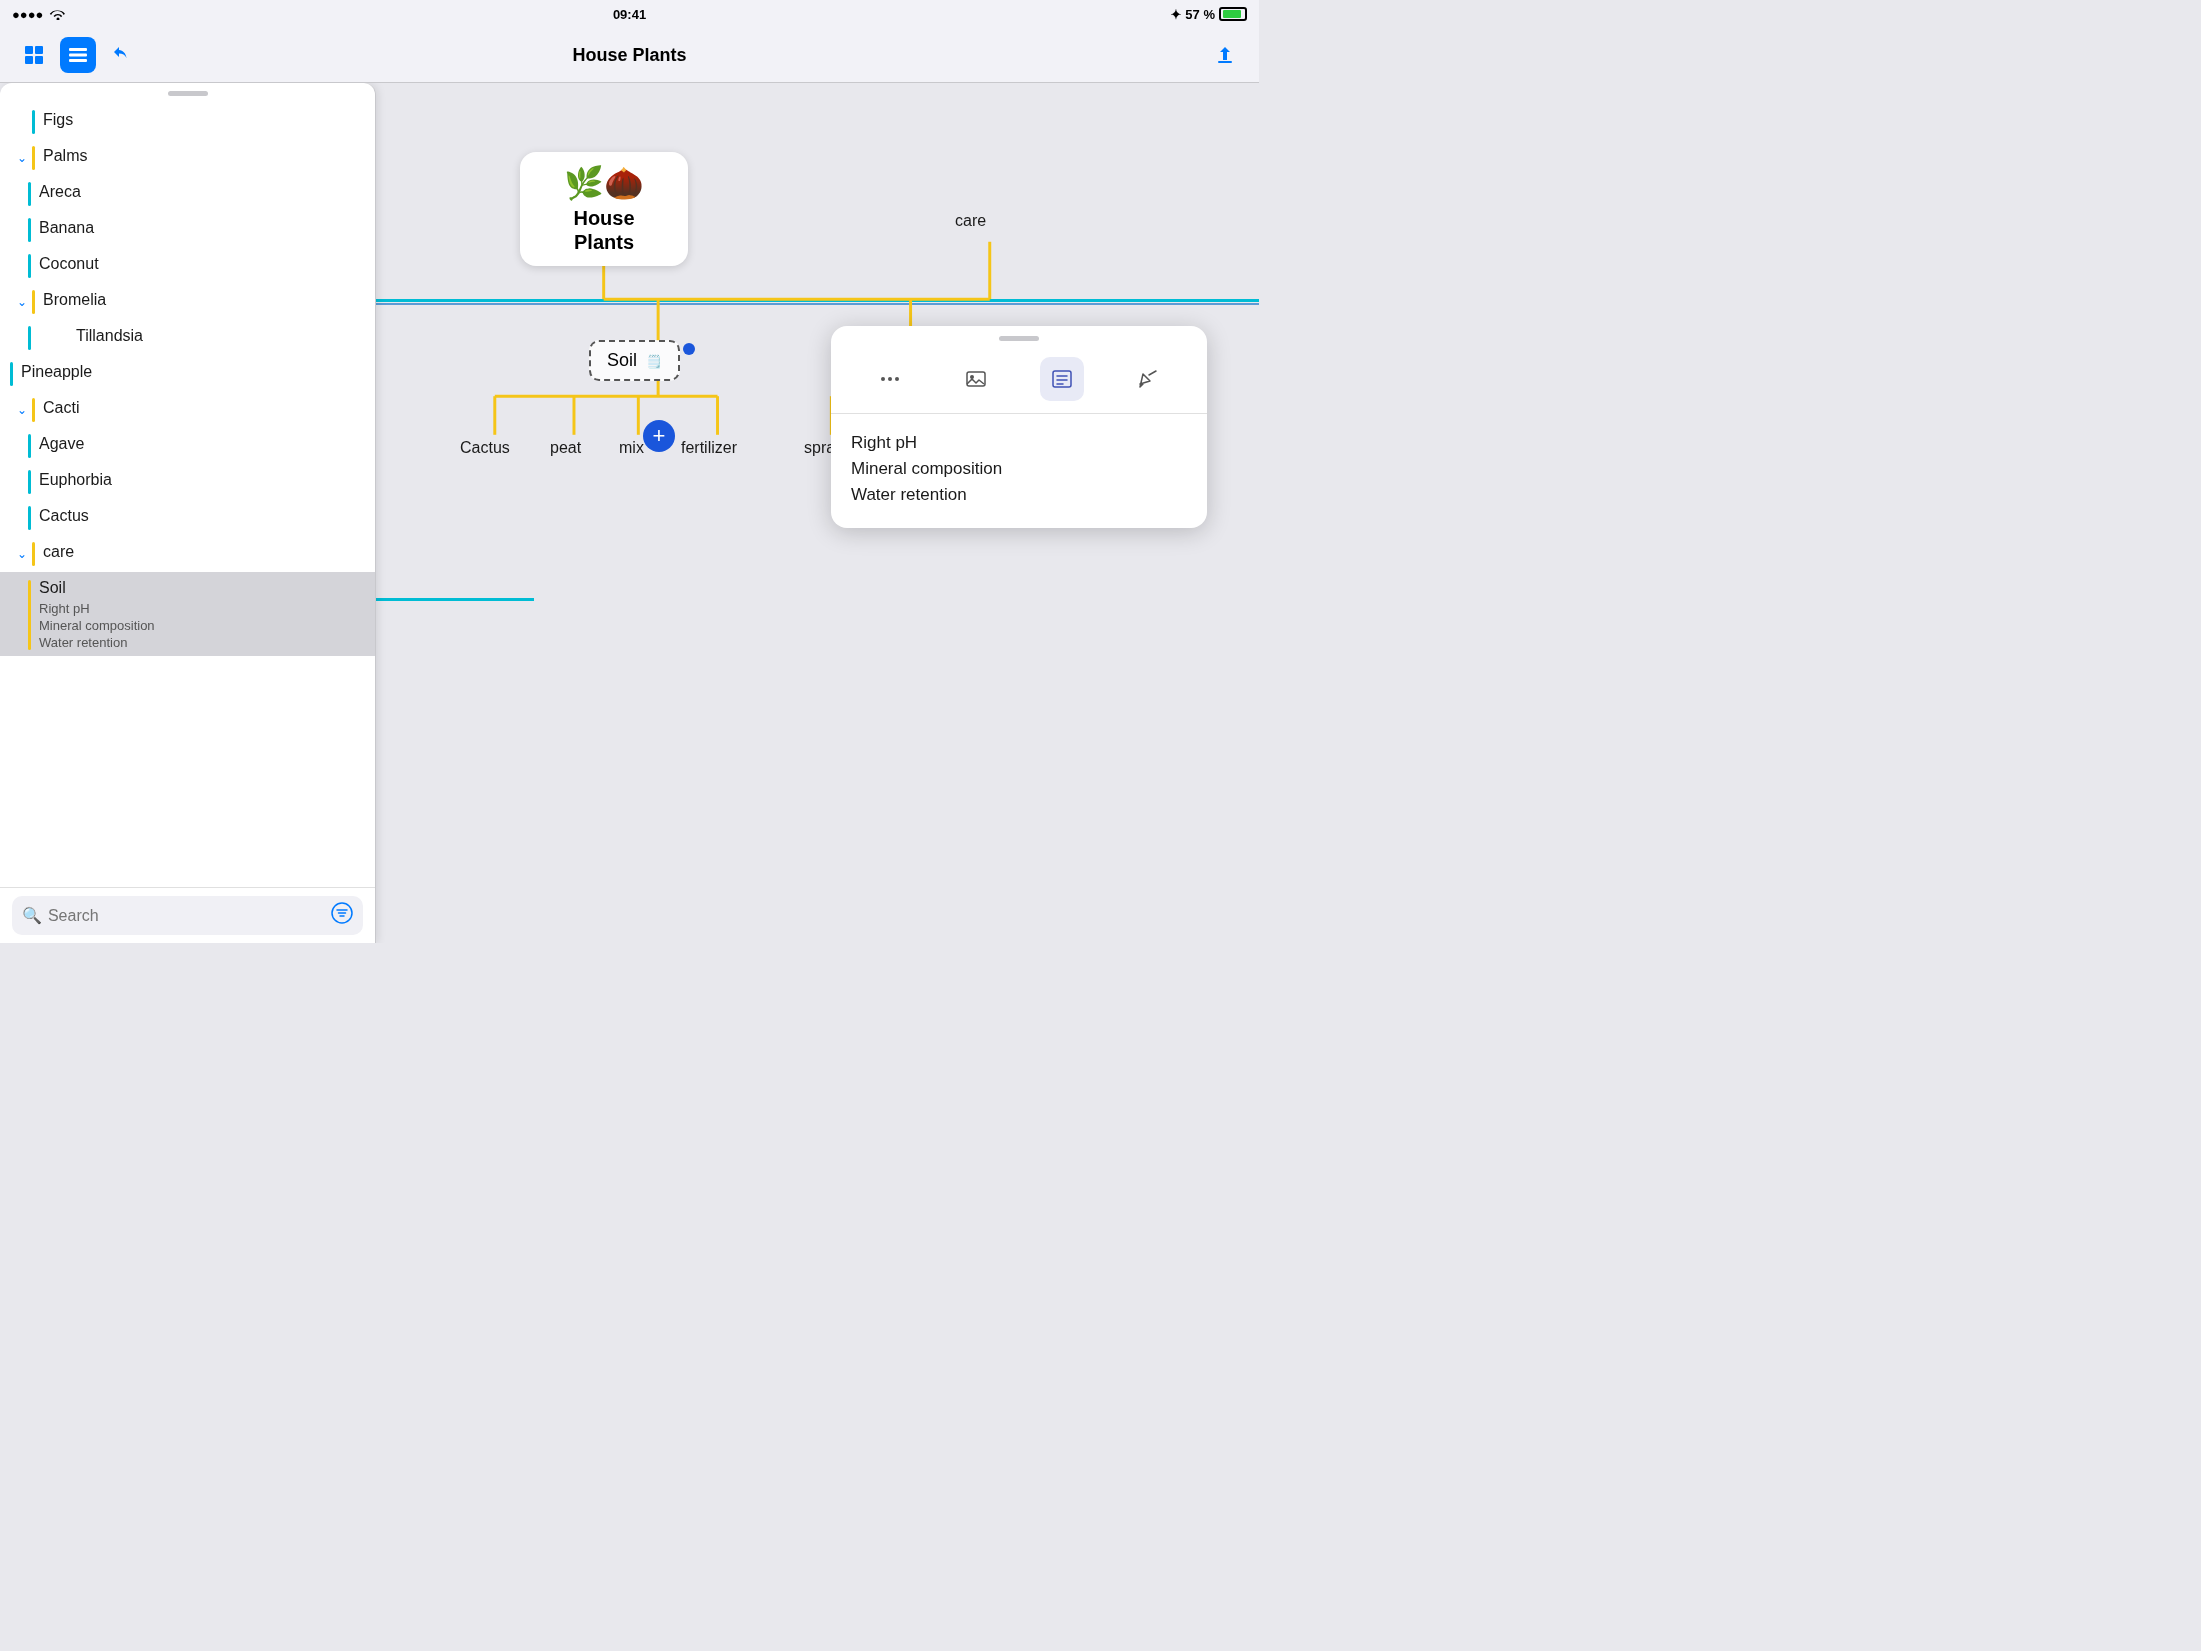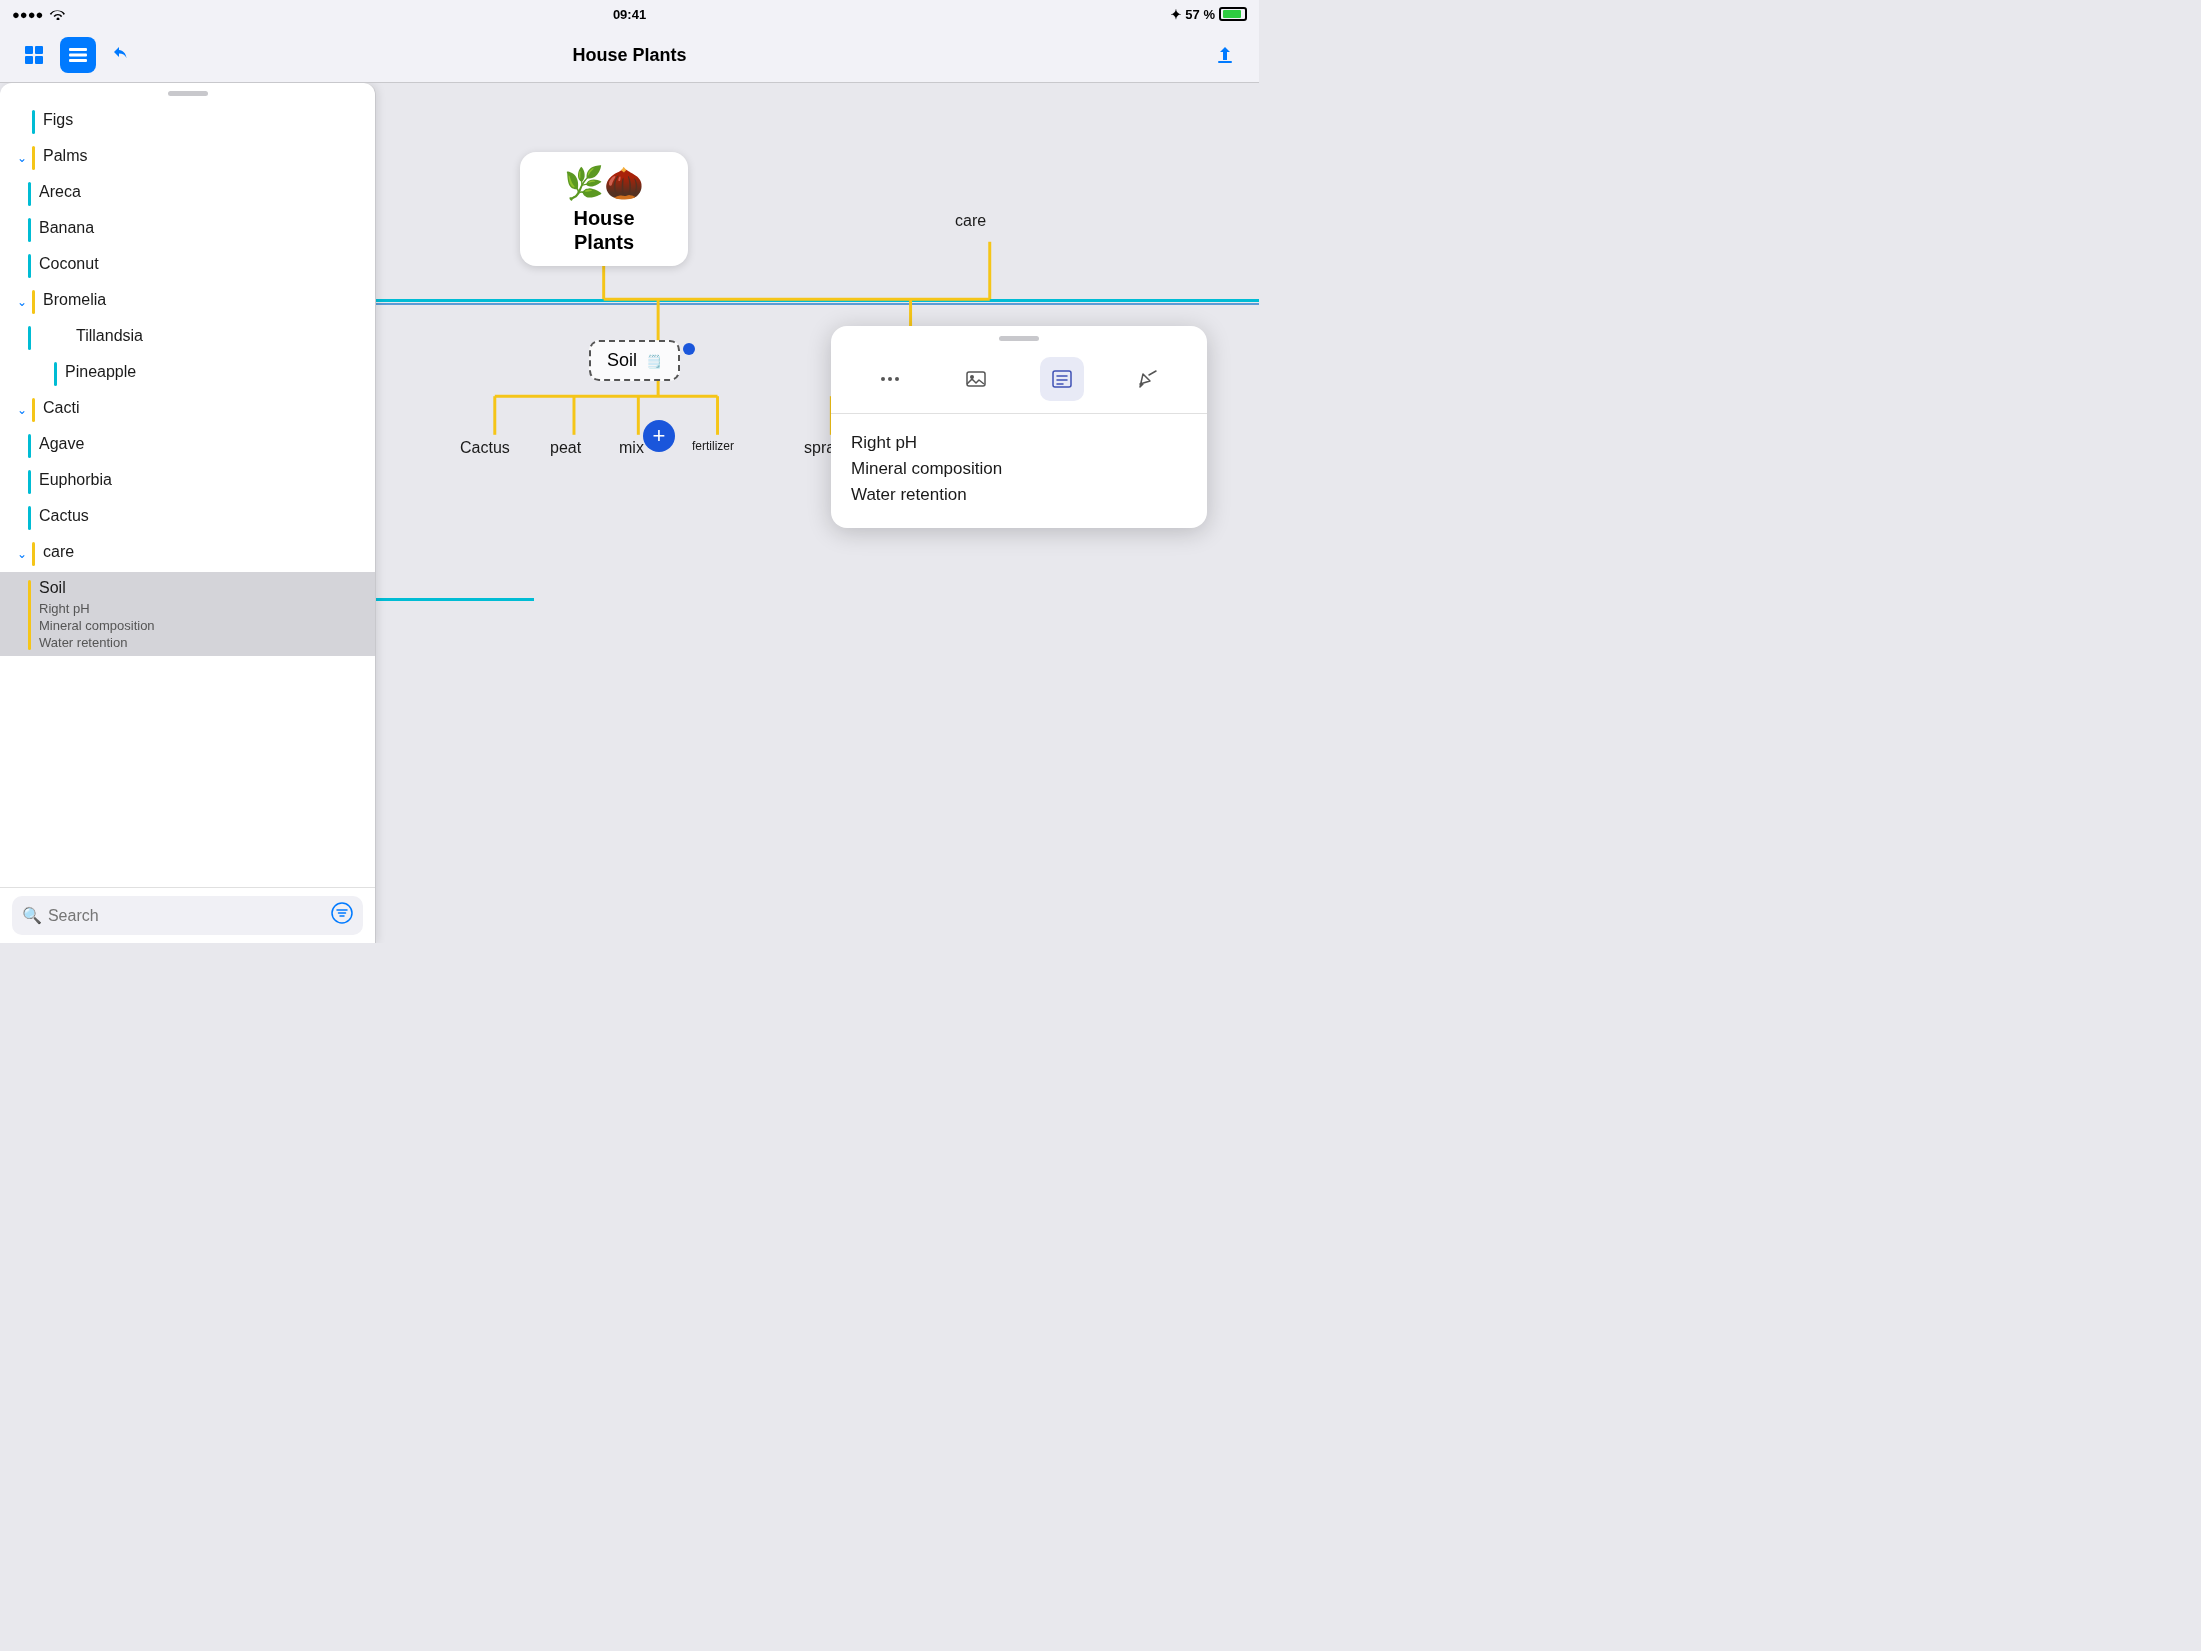--- a/index.html
+++ b/index.html
@@ -374,21 +374,21 @@
         <div class="chevron" style="color:#007aff;">⌄</div>
         <div class="item-bar bar-yellow"></div>
         <span class="item-label">Bromelia</span>
       </div>
 
       <div class="sidebar-item" style="padding-left:28px;gap:37px;">
         <div class="item-bar bar-cyan"></div>
         <span class="item-label">Tillandsia</span>
       </div>
 
-      <div class="sidebar-item" style="padding-left:10px;margin-left:44px;">
+      <div class="sidebar-item" style="padding-left:10px;">
         <div class="item-bar bar-cyan"></div>
         <span class="item-label">Pineapple</span>
       </div>
 
       <div class="sidebar-item">
         <div class="chevron" style="color:#007aff;">⌄</div>
         <div class="item-bar bar-yellow"></div>
         <span class="item-label">Cacti</span>
       </div>
 
@@ -506,21 +506,21 @@
 
     <div class="node-text" style="top:356px; left:84px; font-size:16px;">
       <span>Cactus</span>
     </div>
     <div class="node-text" style="top:356px; left:174px; font-size:16px;text-align:center;">
       <span>peat</span>
     </div>
     <div class="node-text" style="top:356px; left:243px; font-size:16px;">
       <span>mix</span>
     </div>
-    <div class="node-text" style="top:356px; left:316px; font-size:12px;">
+    <div class="node-text" style="top:356px; left:305px; font-size:16px;">
       <span>fertilizer</span>
     </div>
     <div class="node-text" style="top:356px; left:428px; font-size:16px;">
       <span>spray</span>
     </div>
     <div class="node-text" style="top:356px; left:508px; font-size:16px;">
       <span>can</span>
     </div>
     <div class="node-text" style="top:356px; left:599px; font-size:16px;">
       <span>b</span>

